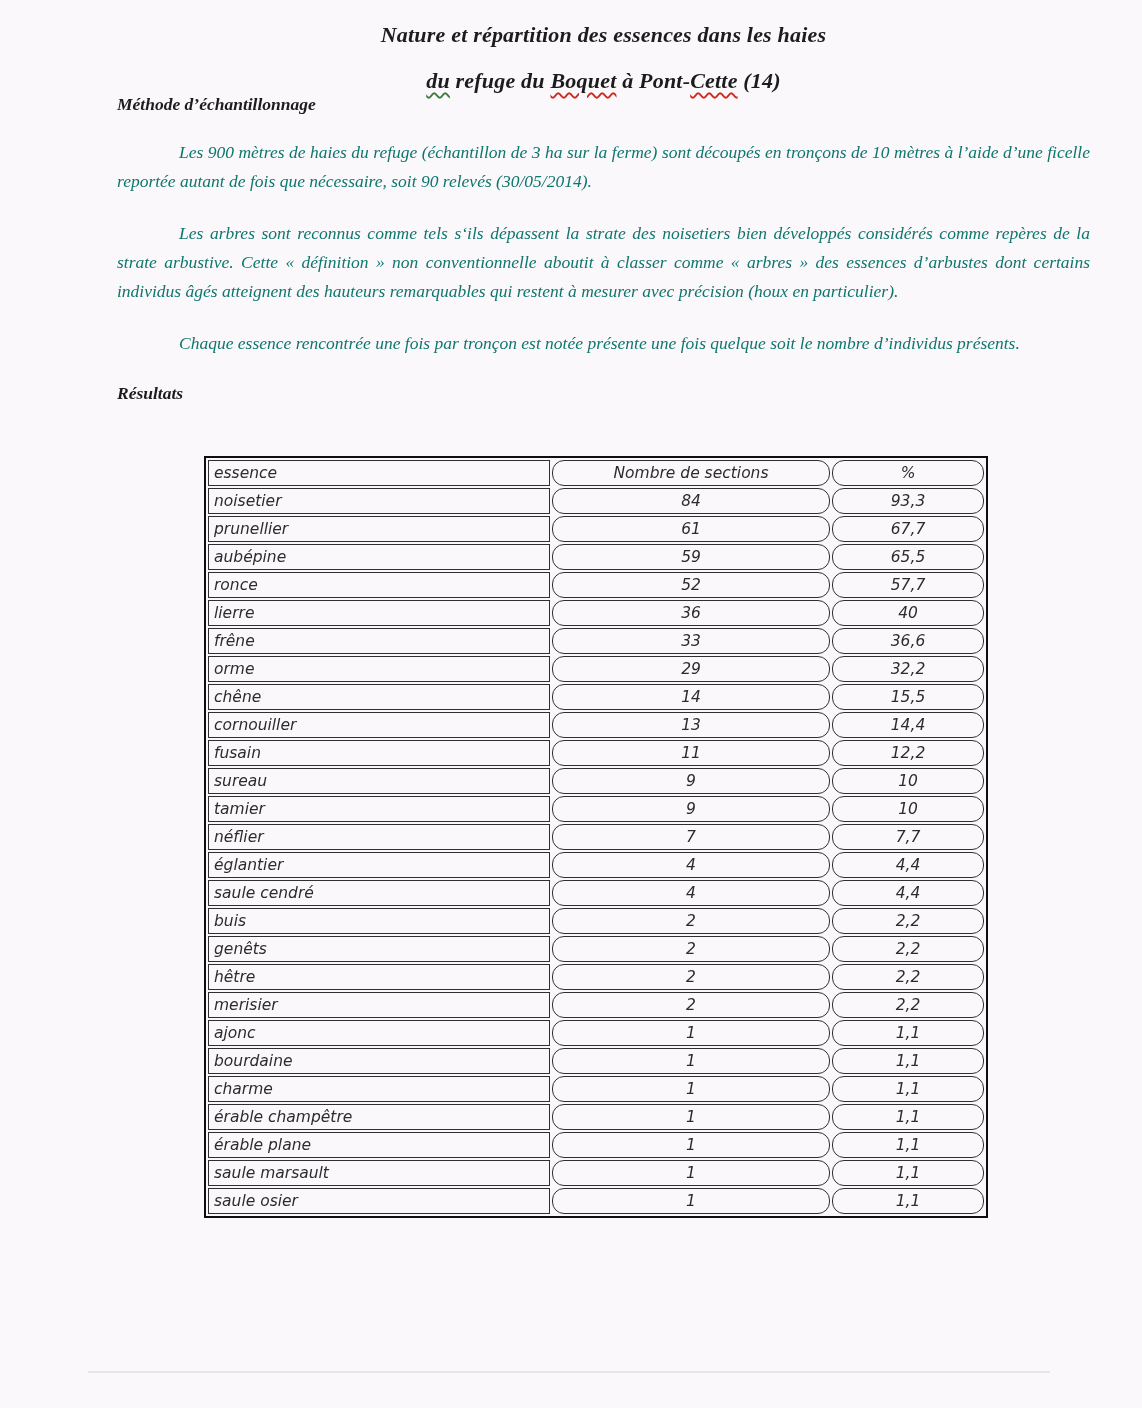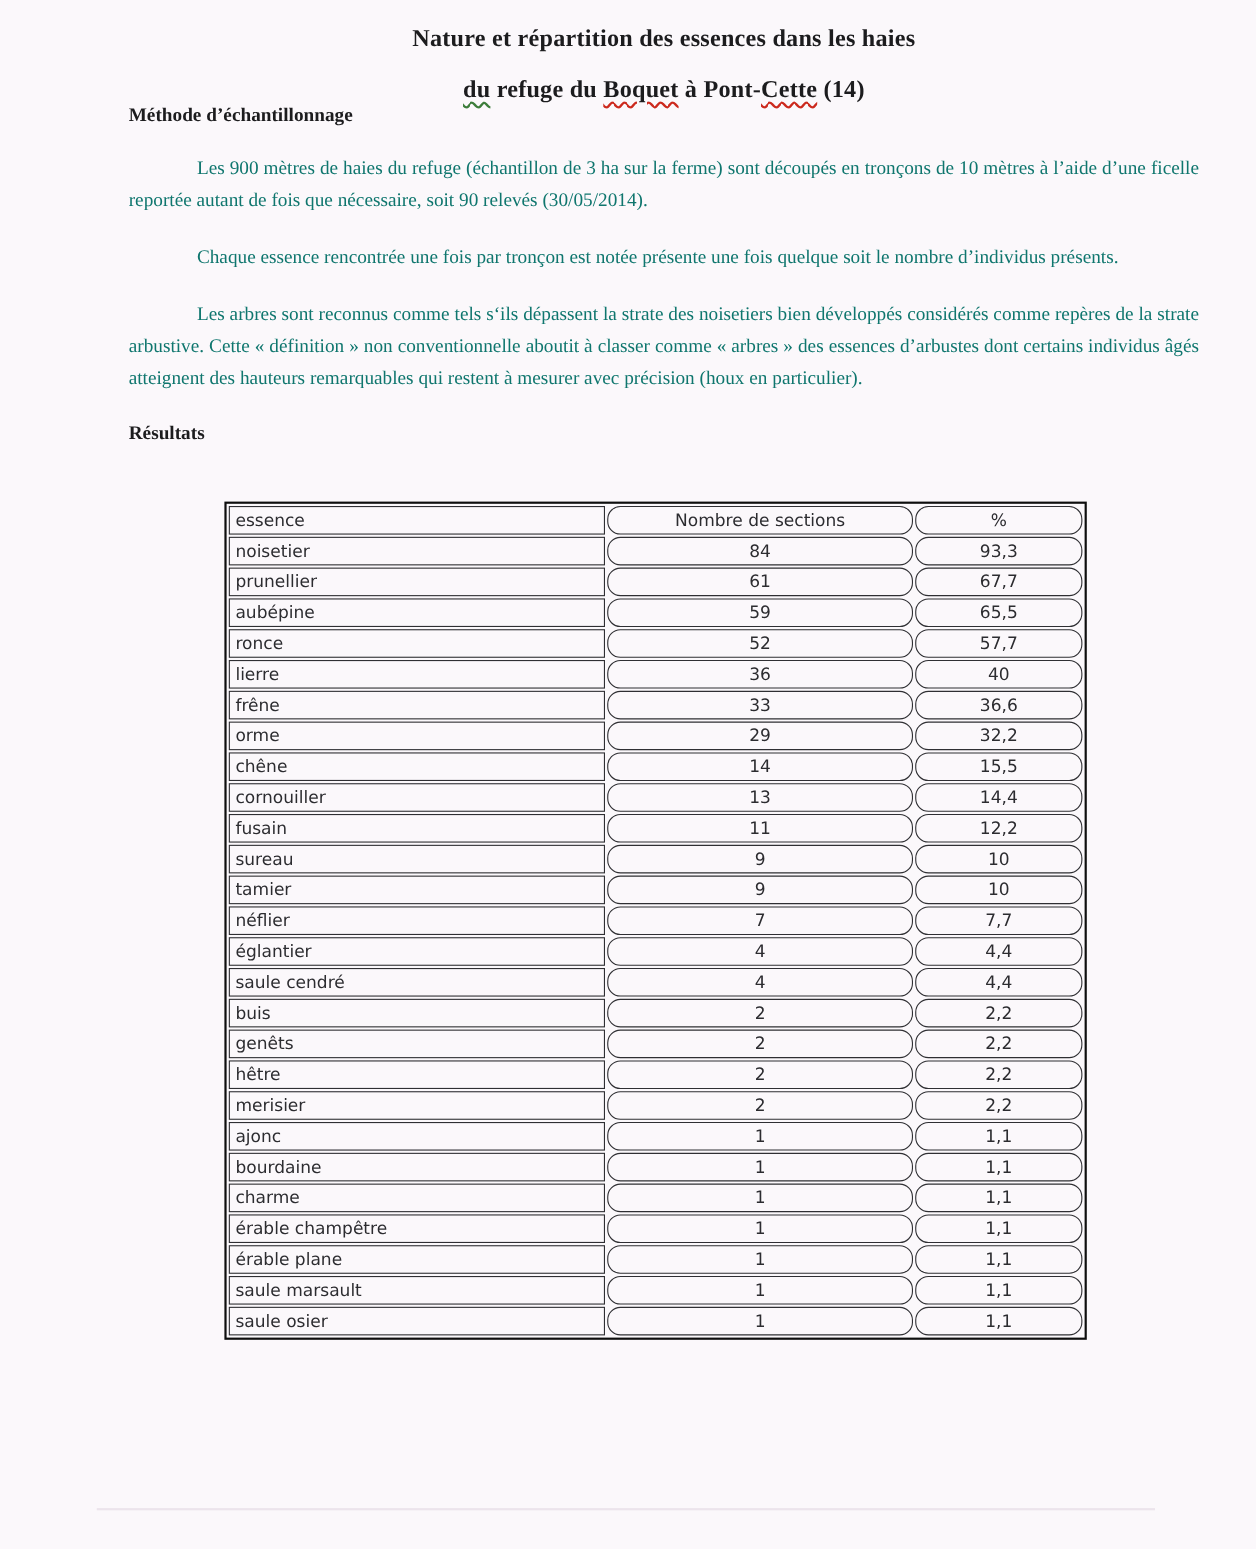--- a/index.html
+++ b/index.html
@@ -15,20 +15,21 @@
     color: #1c1c1e;
     font-family: "Liberation Serif", serif;
     position: relative;
   }
 
   .page {
     width: 1142px;
     height: 1408px;
     padding: 22px 52px 0 117px;
     position: relative;
+    font-style: italic;
   }
 
   
   .title {
     text-align: center;
     font-weight: bold;
     font-size: 22px;
     line-height: 26px;
     letter-spacing: 0.2px;
   }
@@ -106,23 +107,23 @@
 <div class="page">
 
   <div class="title">Nature et répartition des essences dans les haies</div>
 
   <div class="title title-line2"><span class="squiggle-green">du</span><span> refuge du </span><span class="squiggle-red">Boquet</span><span> à Pont-</span><span class="squiggle-red">Cette</span><span> (14)</span></div>
 
   <h2 class="section-heading">Méthode d’échantillonnage</h2>
 
   <p class="body-par">Les 900 mètres de haies du refuge (échantillon de 3 ha sur la ferme) sont découpés en tronçons de 10 mètres à l’aide d’une ficelle reportée autant de fois que nécessaire, soit 90 relevés (30/05/2014).</p>
 
+  <p class="body-par">Les arbres sont reconnus comme tels s‘ils dépassent la strate des noisetiers bien développés considérés comme repères de la strate arbustive. Cette « définition » non conventionnelle aboutit à classer comme « arbres » des essences d’arbustes dont certains individus âgés atteignent des hauteurs remarquables qui restent à mesurer avec précision (houx en particulier).</p>
+
   <p class="body-par">Chaque essence rencontrée une fois par tronçon est notée présente une fois quelque soit le nombre d’individus présents.</p>
-
-  <p class="body-par">Les arbres sont reconnus comme tels s‘ils dépassent la strate des noisetiers bien développés considérés comme repères de la strate arbustive. Cette « définition » non conventionnelle aboutit à classer comme « arbres » des essences d’arbustes dont certains individus âgés atteignent des hauteurs remarquables qui restent à mesurer avec précision (houx en particulier).</p>
 
   <h2 class="section-heading results-heading">Résultats</h2>
 
   <div class="table-wrap">
     <table class="species">
       <colgroup>
         <col class="c1">
           <col class="c2">
           <col class="c3">
       </colgroup>

